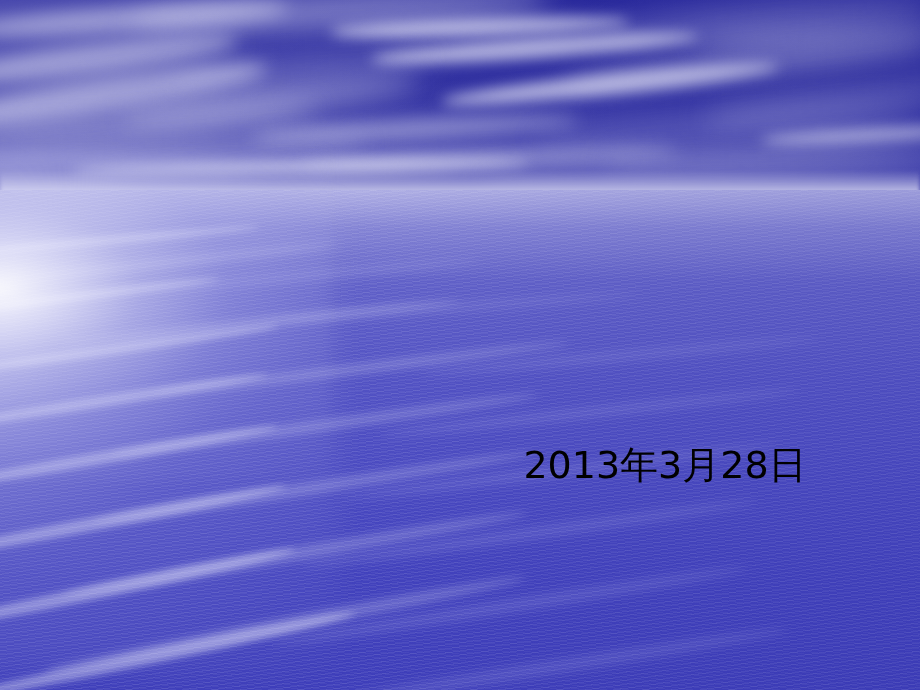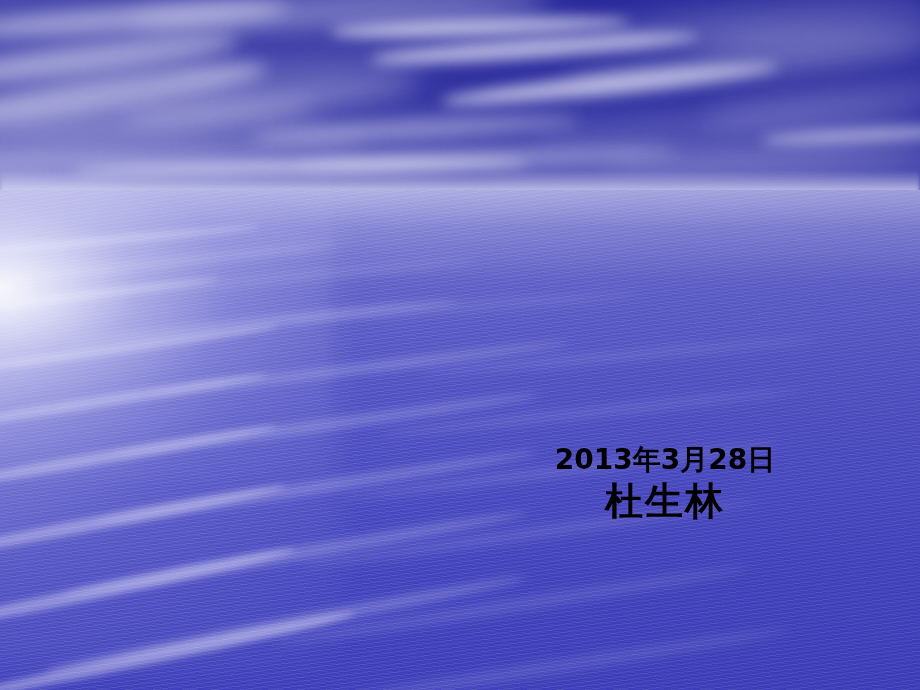--- a/index.html
+++ b/index.html
@@ -193,22 +193,22 @@
   .byline {
     position: absolute;
     left: 410px;
     top: 443px;
     width: 510px;
     text-align: center;
     color: #000000;
   }
   .byline-date {
     font-family: "DejaVu Sans", "Liberation Sans", sans-serif;
-    font-size: 28px;
-    font-weight: 700;
+    font-size: 38px;
+    font-weight: 400;
     line-height: 1.18;
     letter-spacing: 0px;
     white-space: nowrap;
   }
   .byline-author {
     font-family: "DejaVu Sans", "Liberation Sans", sans-serif;
     font-size: 38px;
     font-weight: 700;
     line-height: 1.35;
     letter-spacing: 2px;
@@ -280,16 +280,15 @@
   <div class="wave dim" style="left:330px; top:660px; width:460px; height:12px; transform:rotate(-9deg);"></div>
 
   <div class="ripples"></div>
   <div class="sun-glow-2"></div>
   <div class="sun-glow"></div>
   <div class="ripples-fade"></div>
 
 
   <div class="byline">
     <div class="byline-date">2013年3月28日</div>
-    <div class="byline-author">杜生林</div>
   </div>
 
 </div>
 
 </body></html>

